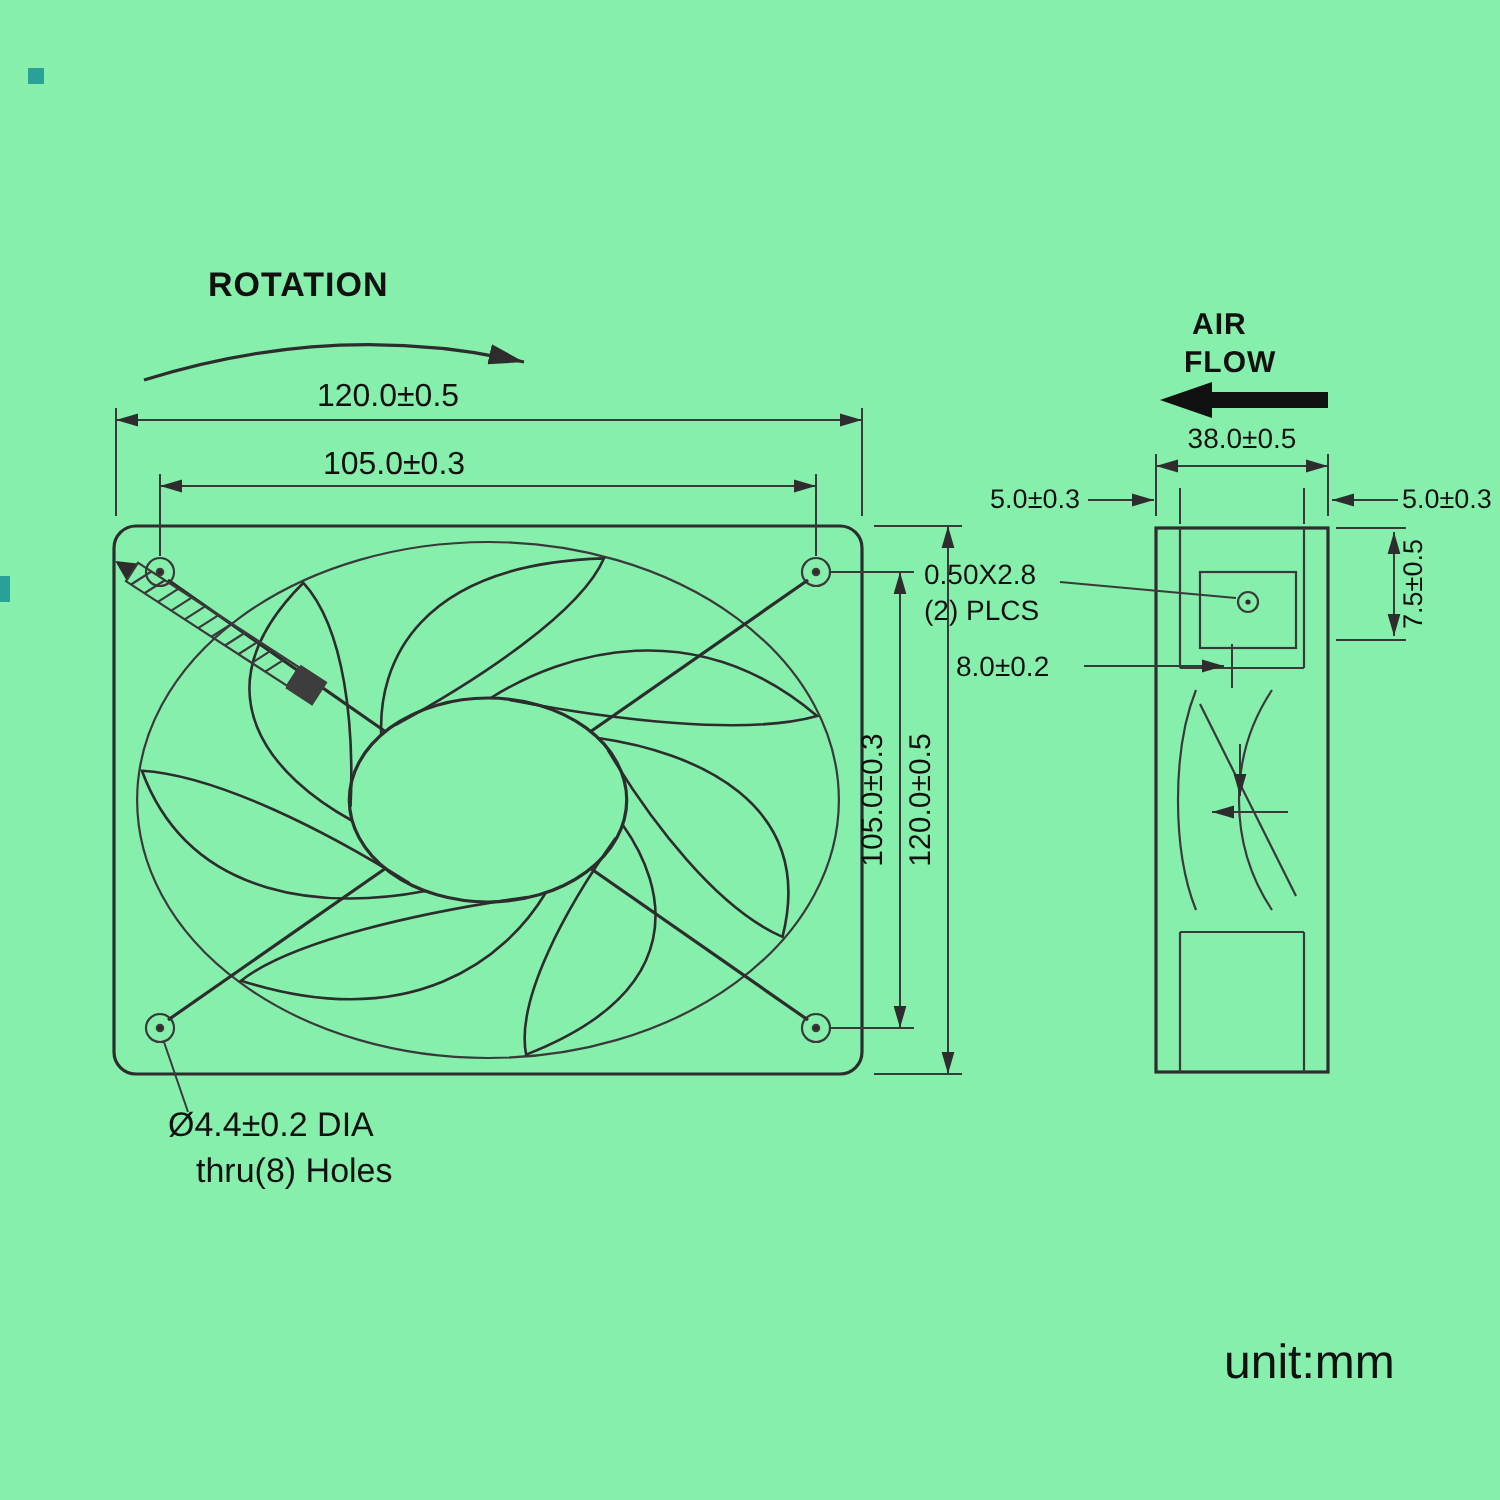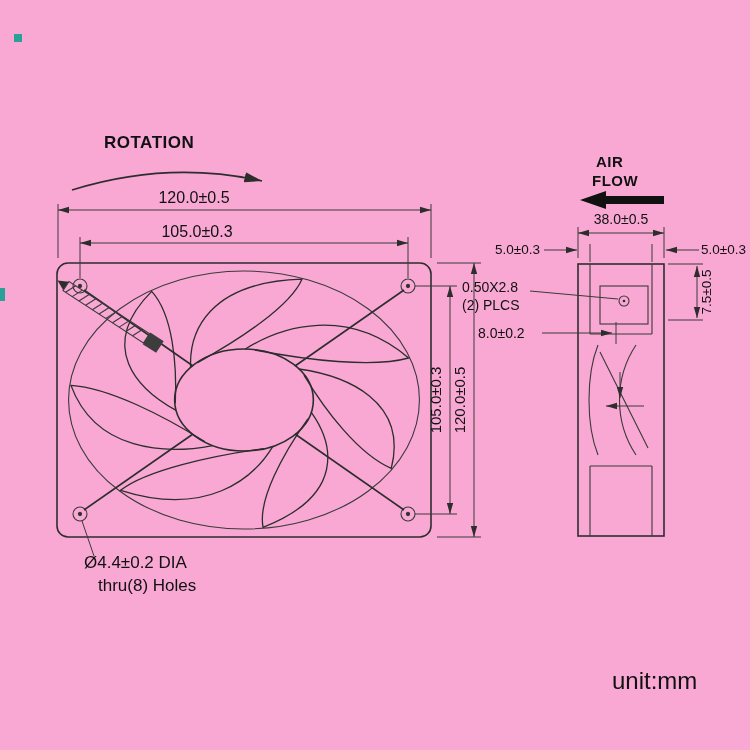--- a/index.html
+++ b/index.html
@@ -1,17 +1,17 @@
 <!DOCTYPE html>
 <html><head>
 <meta charset="utf-8">
 <title>Drawing</title>
 <style>
   html,body{margin:0;padding:0;background:#ffffff;}
-  .stage{position:relative;width:750px;height:750px;background:#f9a8d4;overflow:hidden;
+  .stage{position:relative;width:750px;height:750px;background:#86efac;overflow:hidden;
          font-family:"Liberation Sans",sans-serif;}
   svg{position:absolute;left:0;top:0;}
   text{fill:#111111;font-family:"Liberation Sans",sans-serif;}
   .ln{stroke:#2d2d2d;fill:none;stroke-width:1.6;}
   .thin{stroke:#3a3a3a;fill:none;stroke-width:1.1;}
   .dim{stroke:#3a3a3a;fill:none;stroke-width:1;}
   .blade{stroke:#2d2d2d;fill:none;stroke-width:1.3;}
   .t16{font-size:16px;}
   .t17{font-size:17px;}
   .t15{font-size:15px;}

